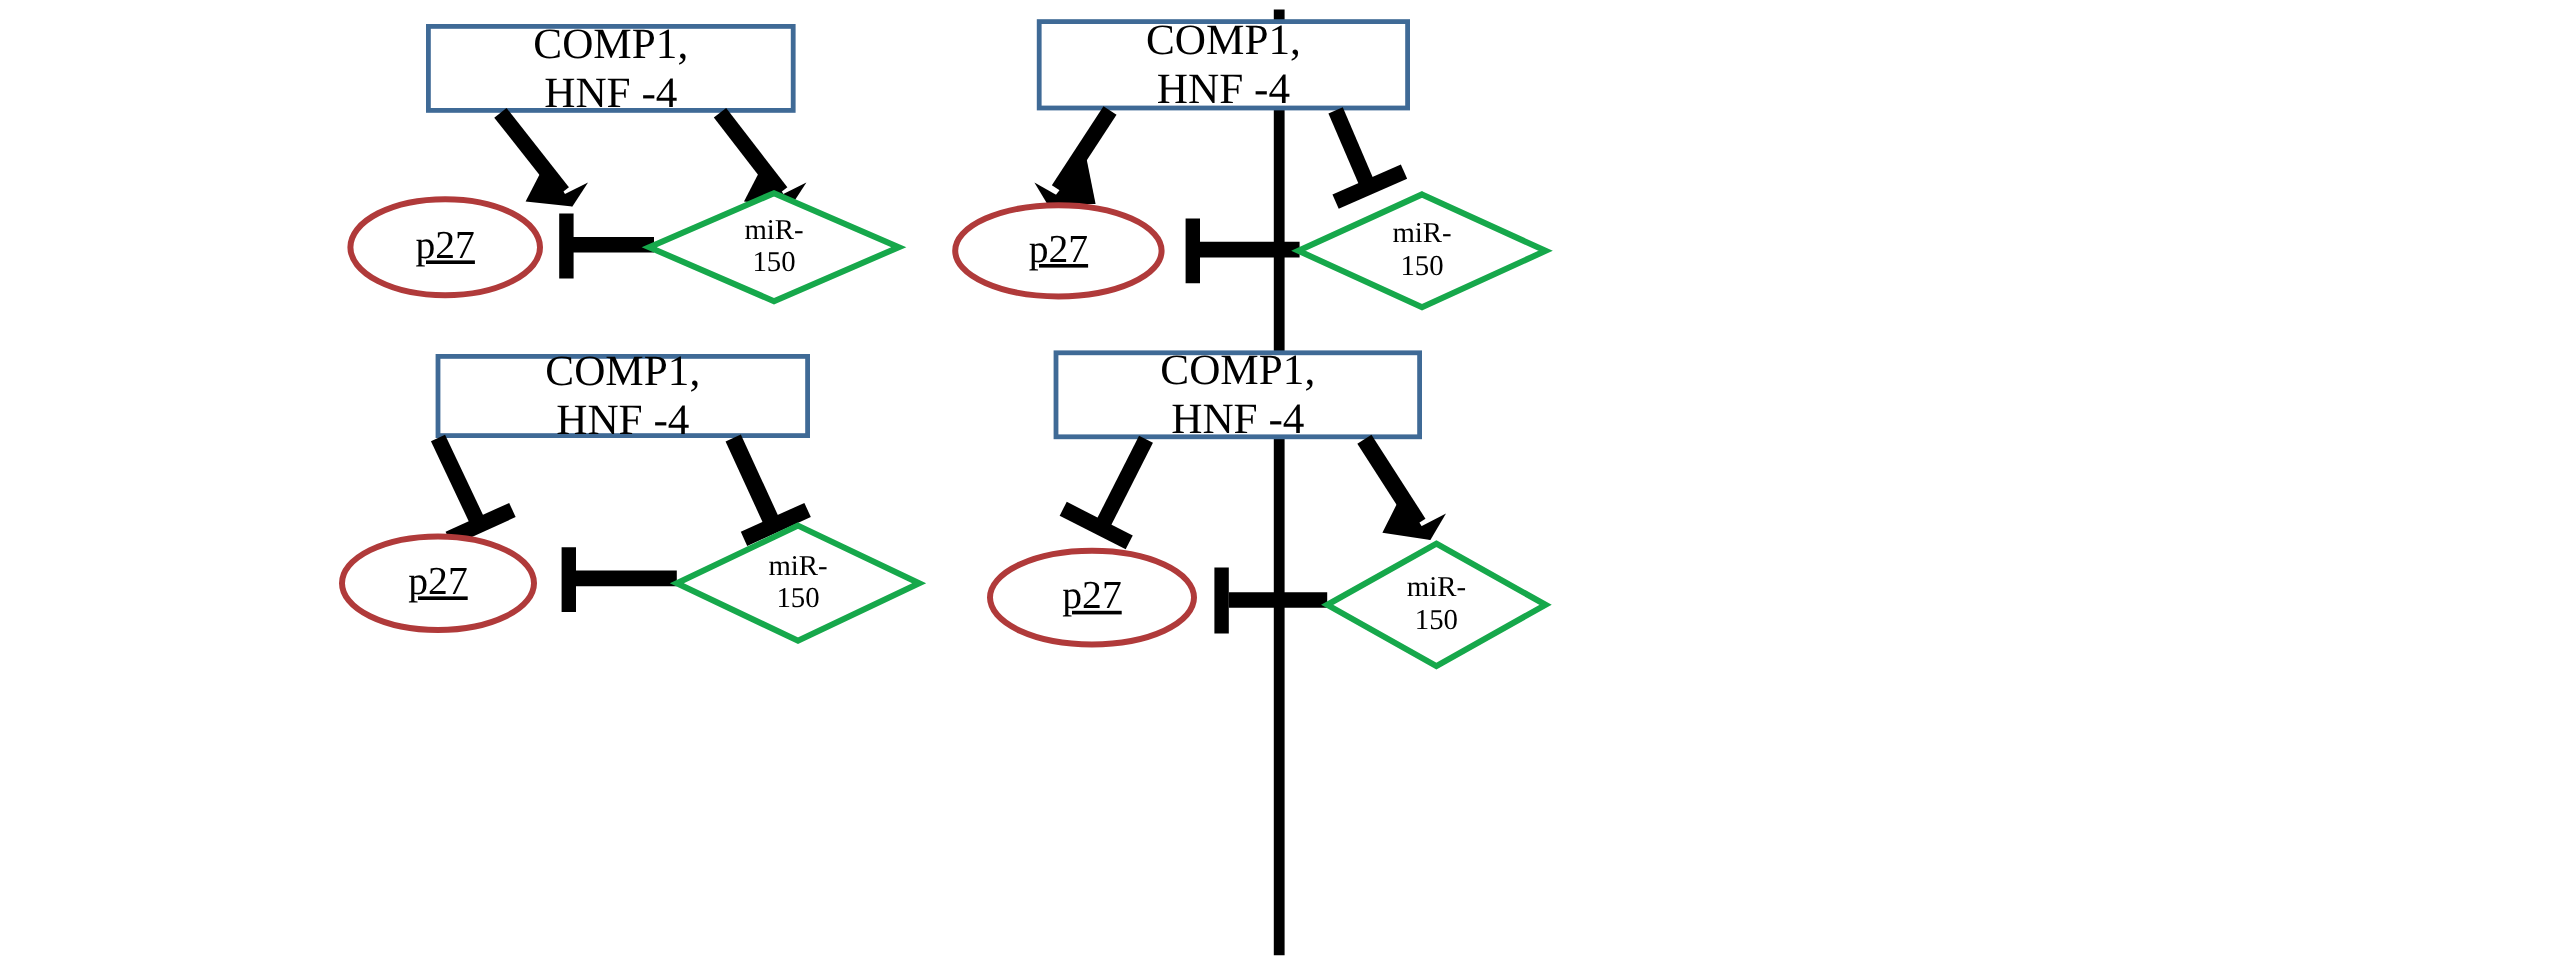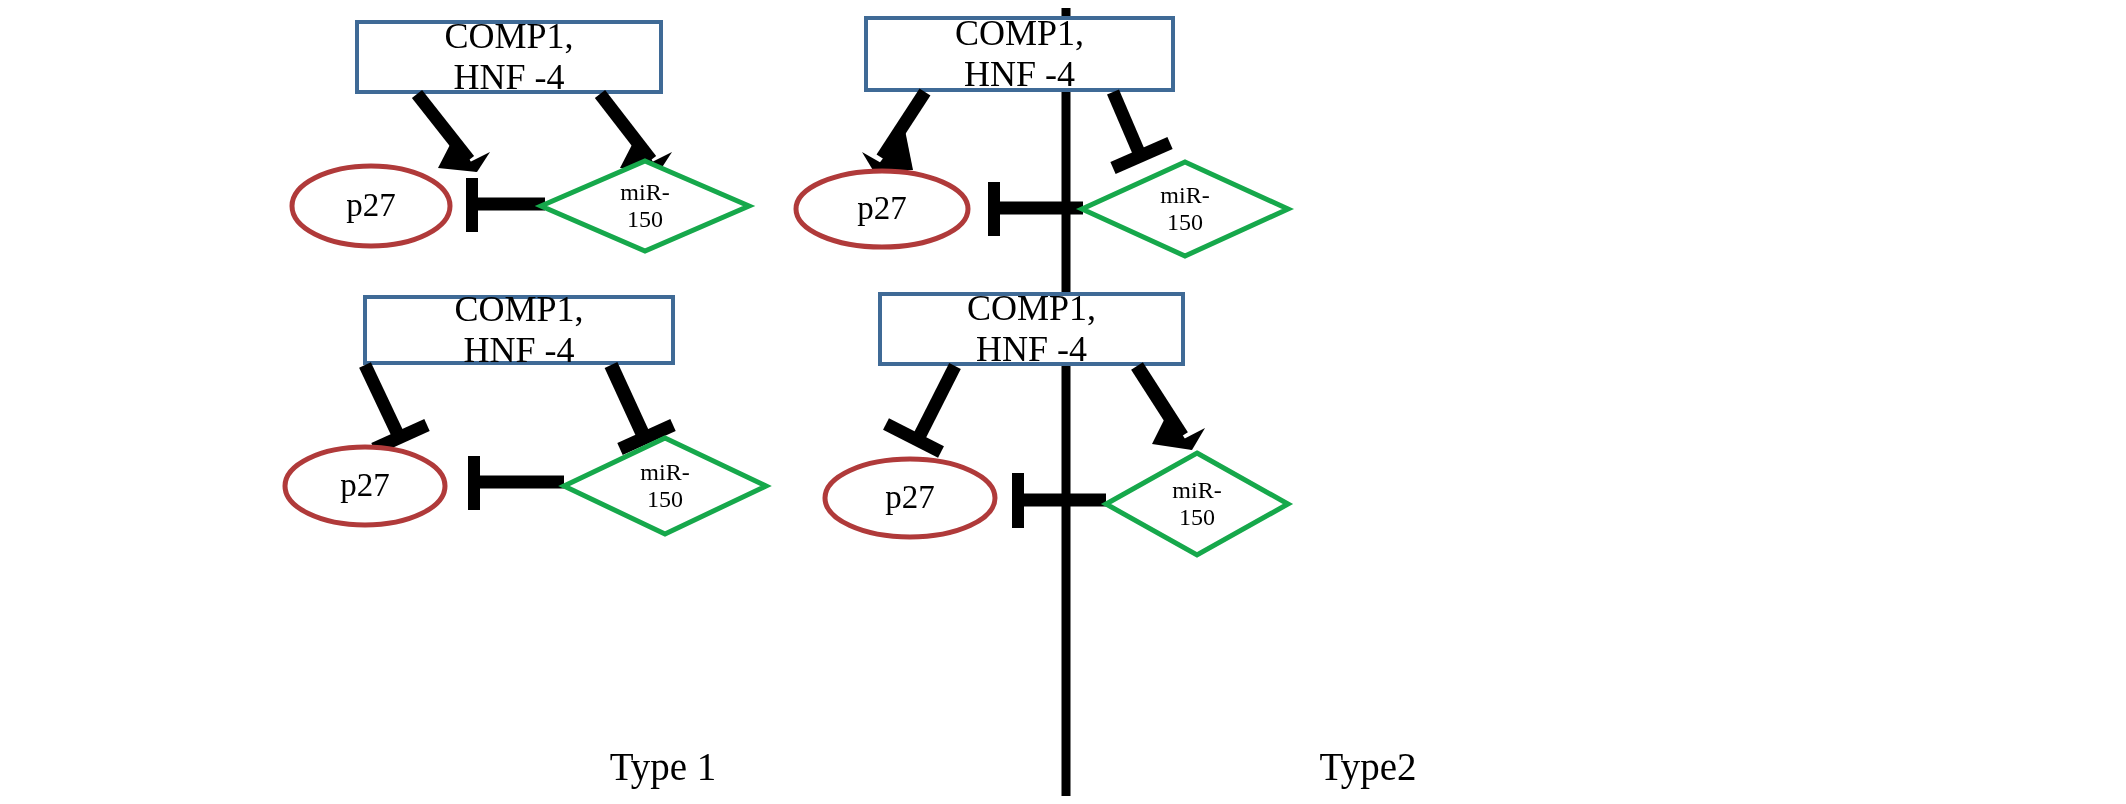--- a/index.html
+++ b/index.html
@@ -6,21 +6,21 @@
   body{width:2126px;height:804px;overflow:hidden;
        font-family:"Liberation Serif","DejaVu Serif",serif;}
   #stage{position:relative;width:2126px;height:804px;background:#fff;}
   svg.layer{position:absolute;left:0;top:0;width:2126px;height:804px;}
   .node-label{
     position:absolute;display:flex;align-items:center;justify-content:center;
     text-align:center;color:#000;line-height:1.14;pointer-events:none;
     white-space:pre-line;
   }
   .box-label{font-size:36px;}
-  .ellipse-label{font-size:33px;}
+  .ellipse-label{font-size:33px;text-decoration:underline;}
   .diamond-label{font-size:24px;}
   .type-label{
     position:absolute;font-size:39px;color:#000;text-align:center;
     width:300px;
   }
 </style>
 </head>
 <body>
 
 <div id="stage">
@@ -143,16 +143,14 @@
   <div class="node-label ellipse-label" style="left:803px;top:189px;width:158px;height:40px;">p27</div>
   <div class="node-label diamond-label" style="left:1130px;top:173px;width:110px;height:72px;">miR-
 150</div>
 
   <div class="node-label box-label" style="left:880px;top:294px;width:303px;height:70px;">COMP1,
 HNF -4</div>
   <div class="node-label ellipse-label" style="left:831px;top:478px;width:158px;height:40px;">p27</div>
   <div class="node-label diamond-label" style="left:1142px;top:468px;width:110px;height:72px;">miR-
 150</div>
 
-  <div class="type-label" style="left:513px;top:744px;">Type 1</div>
-  <div class="type-label" style="left:1218px;top:744px;">Type2</div>
 
 </div>
 
 </body></html>

